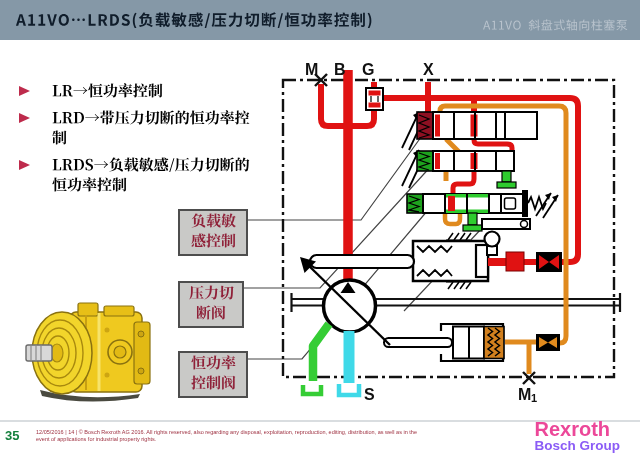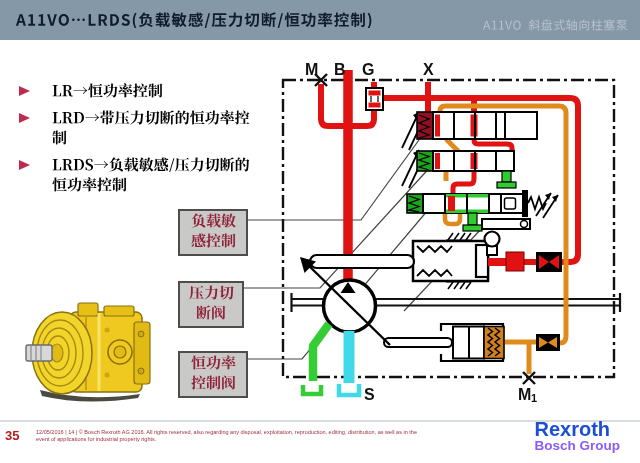--- a/index.html
+++ b/index.html
@@ -20,25 +20,25 @@
   .bullet-text .gl-line{display:block;height:20px;}
   
   .callout{position:absolute;background:#C9C9C7;border:2px solid #4D4D4D;z-index:2;
      display:flex;align-items:center;justify-content:center;text-align:center;color:#8F2038;}
   .callout .gl-line{display:block;height:20px;}
   #callout-ls{left:178px;top:209px;width:66px;height:43px;}
   #callout-dr{left:178px;top:281px;width:62px;height:43px;}
   #callout-lr{left:178px;top:351px;width:66px;height:43px;}
   
   .footer-rule{position:absolute;left:0;top:420px;width:640px;height:2px;background:#D9DDE0;}
-  .page-number{position:absolute;left:5px;top:428px;color:#b91c1c;font-size:13px;font-weight:bold;}
+  .page-number{position:absolute;left:5px;top:428px;color:#15803d;font-size:13px;font-weight:bold;}
   .copyright{position:absolute;left:36px;top:428px;width:470px;color:#9E3040;
      font-size:6px;line-height:8px;transform:scale(0.92);transform-origin:0 0;}
   .logo{position:absolute;right:20px;top:420px;text-align:left;z-index:2;}
-  .logo-brand{color:#1d4ed8;font-size:20px;font-weight:bold;line-height:19px;letter-spacing:0;}
+  .logo-brand{color:#ec4899;font-size:20px;font-weight:bold;line-height:19px;letter-spacing:0;}
   .logo-group{color:#8b5cf6;font-size:13.5px;font-weight:bold;line-height:13px;}
   .gl{display:inline-block;}
 </style>
 </head>
 <body>
 
 <svg class="layer" width="640" height="463" viewBox="0 0 640 463">
 
   <g stroke="#444" stroke-width="1.2" fill="none">
     <path d="M243,220 H361 L424,133"></path>

